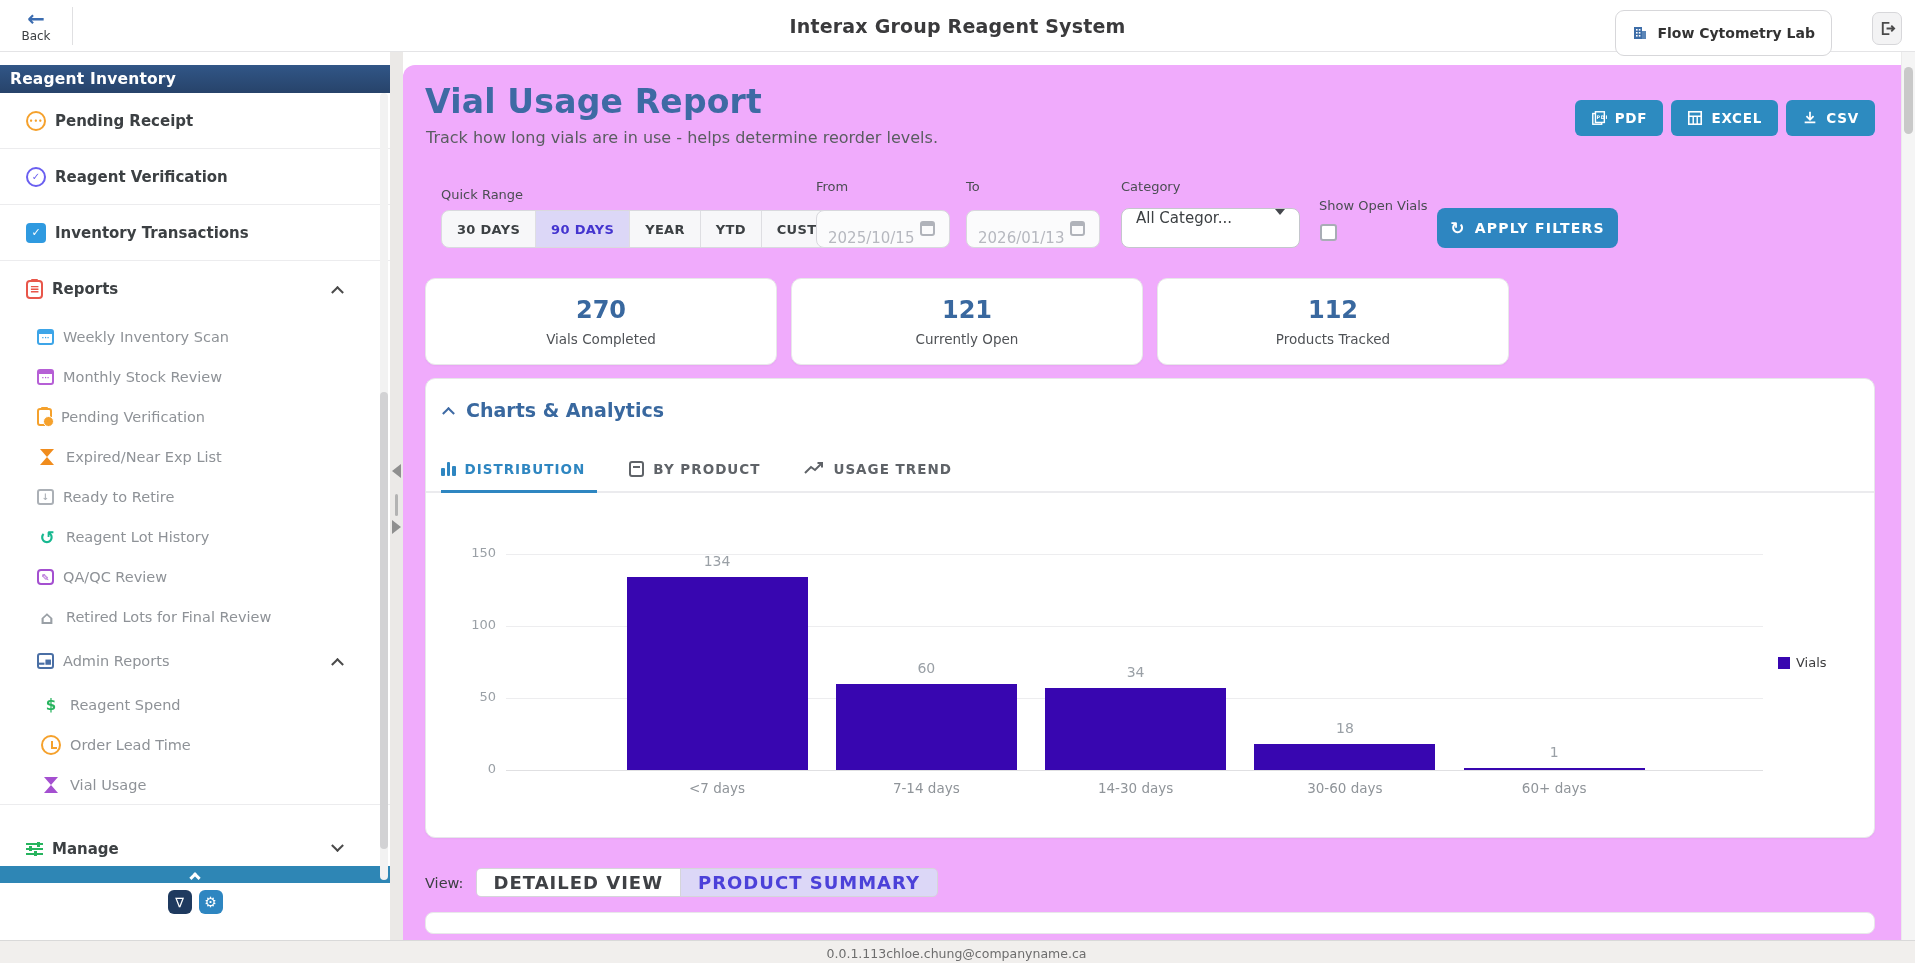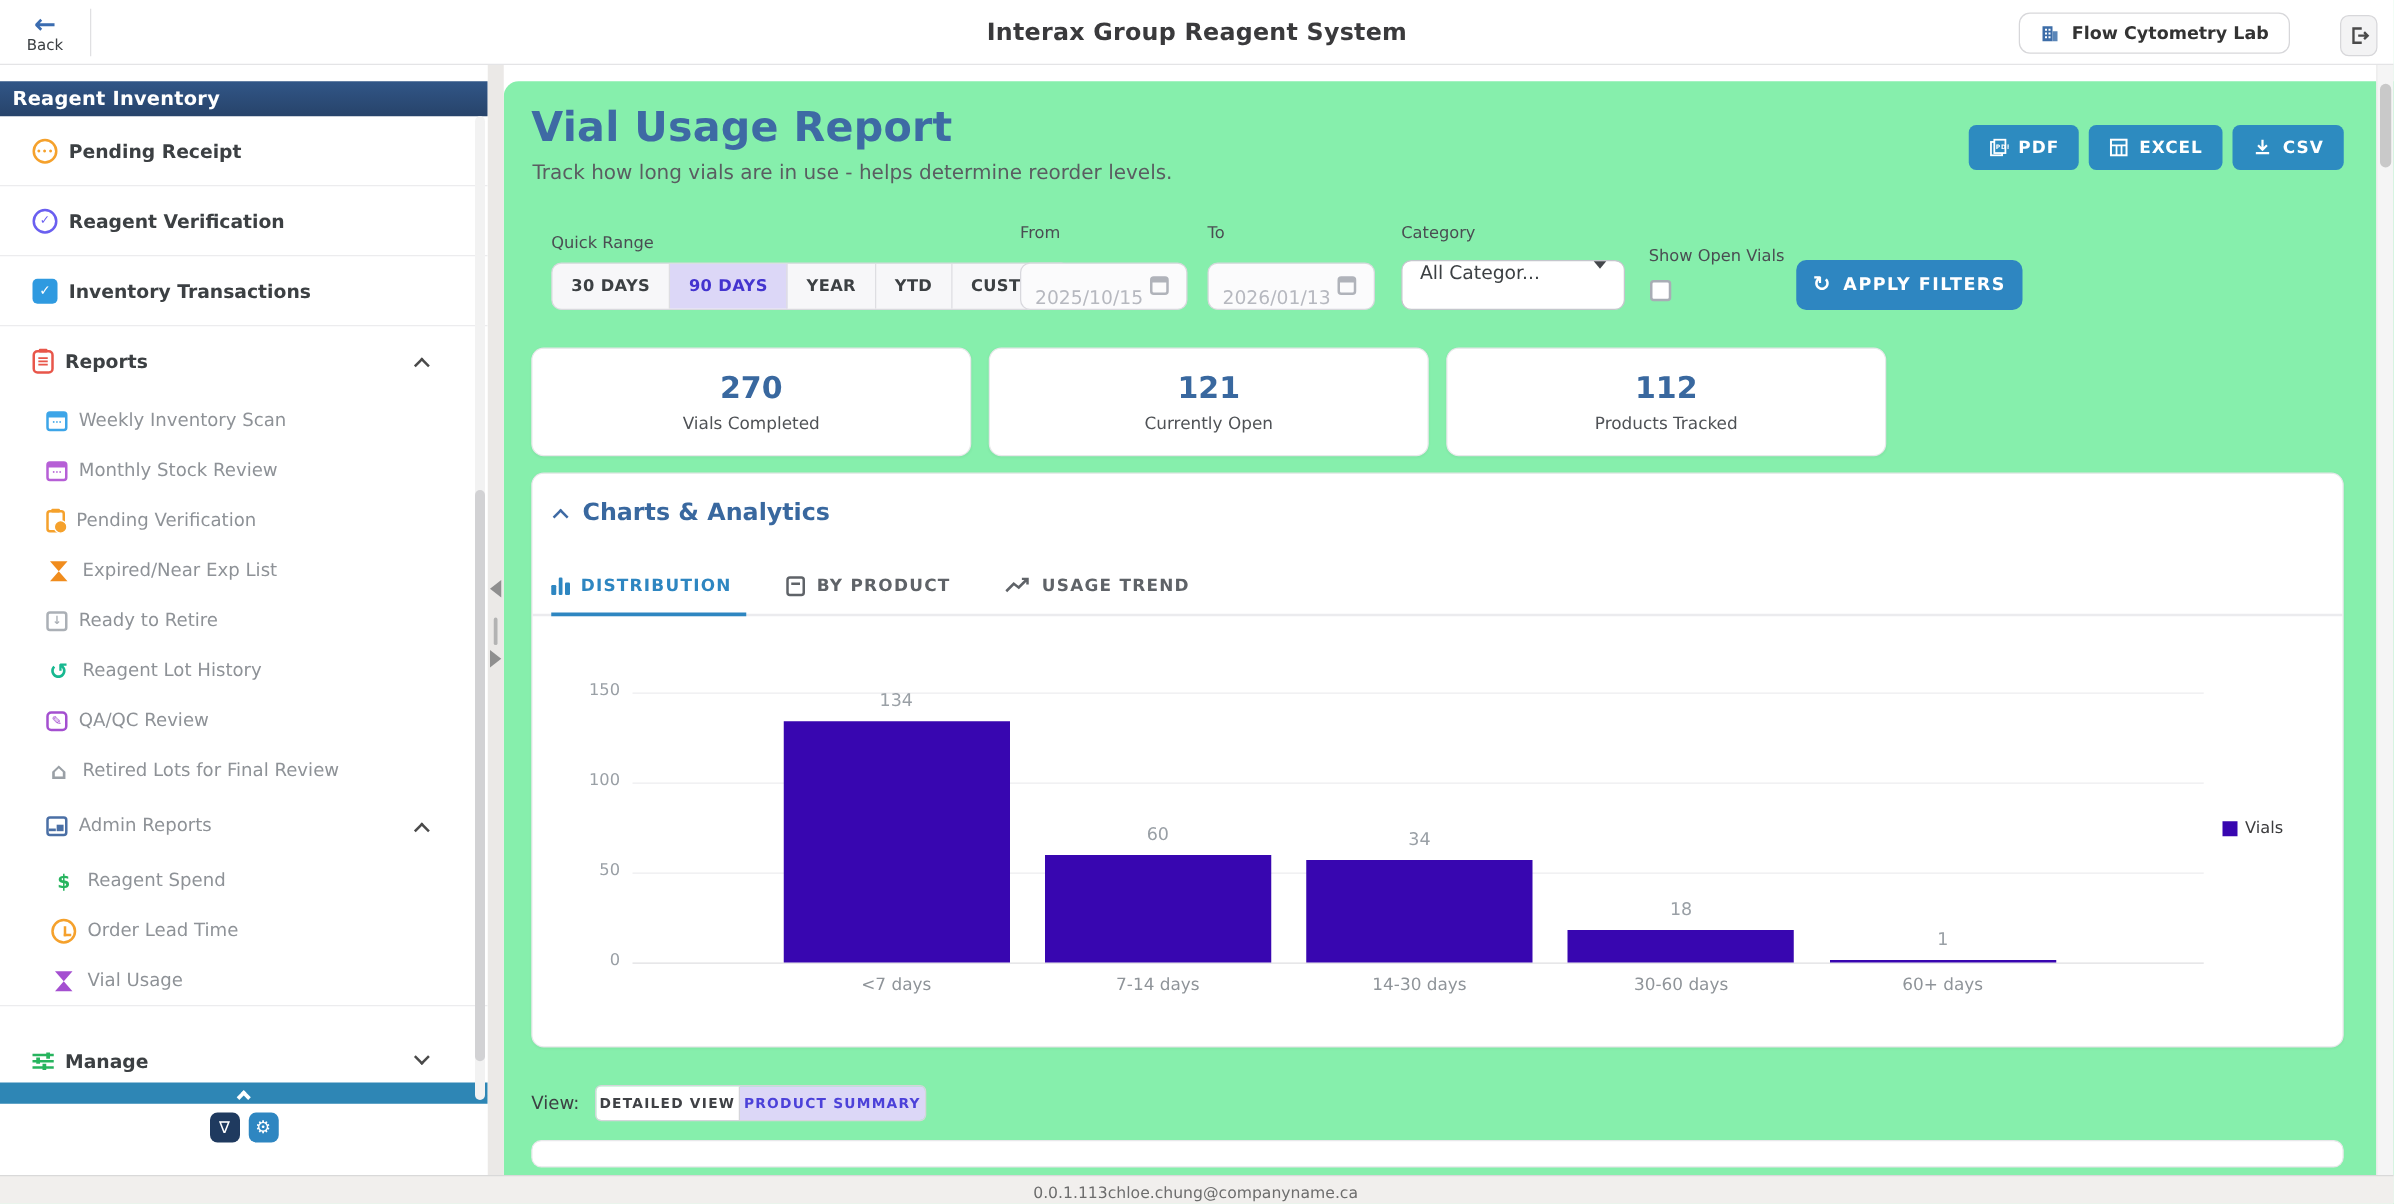--- a/index.html
+++ b/index.html
@@ -6,21 +6,21 @@
   html,body { width:1915px; height:963px; overflow:hidden; }
   body { font-family:"DejaVu Sans","Liberation Sans",sans-serif; background:#ffffff; position:relative; color:#3c4043; }
 
   
   .topbar { position:absolute; left:0; top:0; width:1915px; height:52px; background:#fff; border-bottom:1px solid #e4e4e6; z-index:30; }
   .back-btn { position:absolute; left:10px; top:4px; width:52px; height:44px; display:flex; flex-direction:column; align-items:center; justify-content:center; cursor:pointer; }
   .back-arrow { color:#3b6cb0; font-size:21px; font-weight:700; line-height:18px; }
   .back-label { font-size:12px; color:#3c4043; margin-top:1px; }
   .topbar-divider { position:absolute; left:72px; top:7px; height:38px; width:1px; background:#e0e0e2; }
   .app-title { position:absolute; left:0; right:0; top:0; height:52px; display:flex; align-items:center; justify-content:center; font-size:19px; font-weight:700; color:#3a3a3c; letter-spacing:.2px; }
-  .lab-btn { position:absolute; right:83px; top:10px; height:33px; padding:0 16px; background:#fff; border:1px solid #d7d7da; border-radius:9px; display:flex; align-items:center; gap:9px; font-size:14px; font-weight:700; color:#333; cursor:pointer; }
+  .lab-btn { position:absolute; right:83px; top:10px; height:46px; padding:0 16px; background:#fff; border:1px solid #d7d7da; border-radius:9px; display:flex; align-items:center; gap:9px; font-size:14px; font-weight:700; color:#333; cursor:pointer; }
   .logout-btn { position:absolute; right:13px; top:12px; width:30px; height:33px; background:#f3f3f4; border:1px solid #d7d7da; border-radius:7px; display:flex; align-items:center; justify-content:center; cursor:pointer; }
 
   
   .footer { position:absolute; left:0; bottom:0; width:1915px; height:23px; background:#f1efed; border-top:1px solid #d9d9d9; z-index:40; display:flex; align-items:center; justify-content:center; padding:2px 10px 0 8px; font-size:12.5px; color:#6d6d6d; }
 
   
   .sidebar { position:absolute; left:0; top:52px; width:390px; bottom:23px; background:#fff; z-index:20; }
   .sidebar-header { position:absolute; left:0; top:13px; width:390px; height:28px; background:linear-gradient(#315687,#27436a); color:#fff; font-size:15.5px; font-weight:700; display:flex; align-items:center; padding-left:10px; letter-spacing:.2px; }
   .sidebar-nav { position:absolute; left:0; top:41px; width:390px; }
   .srow { position:relative; display:flex; align-items:center; cursor:pointer; }
@@ -43,21 +43,21 @@
   .sidebar-scrollbar { position:absolute; right:2px; top:41px; bottom:60px; width:8px; background:#f2f2f2; border-radius:4px; }
   .sidebar-scroll-thumb { position:absolute; left:0; top:38%; width:8px; height:58%; background:#d2d2d4; border-radius:4px; }
 
   
   .splitter { position:absolute; left:390px; top:52px; width:13px; bottom:23px; background:#ebe9e7; z-index:10; }
   .tri-left { position:absolute; left:2px; top:412px; width:0; height:0; border-top:7px solid transparent; border-bottom:7px solid transparent; border-right:9px solid #8f8f8f; cursor:pointer; }
   .tri-right { position:absolute; left:2px; top:468px; width:0; height:0; border-top:7px solid transparent; border-bottom:7px solid transparent; border-left:9px solid #8f8f8f; cursor:pointer; }
   .split-handle { position:absolute; left:5px; top:442px; width:3px; height:22px; background:#b3b3b3; border-radius:2px; cursor:col-resize; }
 
   
-  .main { position:absolute; left:403px; top:65px; right:0; bottom:23px; background:#86efac; border-top-left-radius:12px; overflow:hidden; }
+  .main { position:absolute; left:403px; top:65px; right:0; bottom:23px; background:#f0abfc; border-top-left-radius:12px; overflow:hidden; }
   .page-title { position:absolute; left:22px; top:17px; font-size:33px; font-weight:700; color:#3e6aa4; letter-spacing:.2px; }
   .page-subtitle { position:absolute; left:23px; top:63px; font-size:16px; color:#5a5d61; }
   .export-row { position:absolute; right:40px; top:35px; display:flex; gap:8px; }
   .export-btn { height:36px; padding:0 16px; background:#2d8bc0; border:none; border-radius:6px; color:#fff; font-weight:700; font-size:13.5px; letter-spacing:.8px; display:flex; align-items:center; gap:8px; cursor:pointer; font-family:inherit; }
 
   
   .f-label { position:absolute; font-size:13px; color:#4a4d52; }
   .seg { position:absolute; left:38px; top:145px; height:38px; display:flex; border:1px solid #d9d9de; border-radius:8px; overflow:hidden; background:#f7f7f9; }
   .seg-btn { height:100%; padding:0 15px; display:flex; align-items:center; font-size:13px; font-weight:700; color:#3c4043; background:transparent; border:none; border-right:1px solid #dedee2; cursor:pointer; letter-spacing:.3px; font-family:inherit; }
   .seg-btn:last-child { border-right:none; }
@@ -98,21 +98,21 @@
   .bar { position:absolute; width:181px; background:#3806b0; }
   .val-label { position:absolute; width:100px; text-align:center; font-size:14px; color:#9aa0a6; }
   .x-label { position:absolute; width:160px; text-align:center; font-size:13.5px; color:#8f9499; top:401px; }
   .legend { position:absolute; left:1352px; top:276px; display:flex; align-items:center; gap:6px; font-size:13px; color:#3b3b3d; }
   .legend-swatch { width:12px; height:12px; background:#3806b0; }
 
   
   .view-row { position:absolute; left:22px; top:803px; height:29px; display:flex; align-items:center; }
   .view-label { font-size:14.5px; color:#3c4043; margin-right:12px; }
   .toggle { display:flex; border:1px solid #d5d5da; border-radius:5px; overflow:hidden; height:29px; }
-  .toggle-opt { display:flex; align-items:center; padding:0 3px; font-size:11px; font-weight:700; letter-spacing:1px; color:#3f4145; background:#fff; cursor:pointer; border-right:1px solid #d5d5da; }
+  .toggle-opt { display:flex; align-items:center; padding:0 17px; font-size:18px; font-weight:700; letter-spacing:1px; color:#3f4145; background:#fff; cursor:pointer; border-right:1px solid #d5d5da; }
   .toggle-opt:last-child { border-right:none; }
   .toggle-opt.active { background:#dcd7f7; color:#4c41d9; }
   .partial-card { position:absolute; left:22px; top:847px; width:1450px; height:22px; background:#fff; border:1px solid #e8e8ea; border-radius:8px; }
 
   
   .page-scrollbar { position:absolute; right:0; top:52px; bottom:23px; width:14px; background:#f5f5f5; border-left:1px solid #ebebeb; z-index:35; }
   .page-scroll-thumb { position:absolute; left:2px; top:15px; width:9px; height:67px; background:#c9c9c9; border-radius:5px; }
 
   
   .ic { position:relative; width:20px; height:20px; flex:0 0 20px; display:flex; align-items:center; justify-content:center; }

